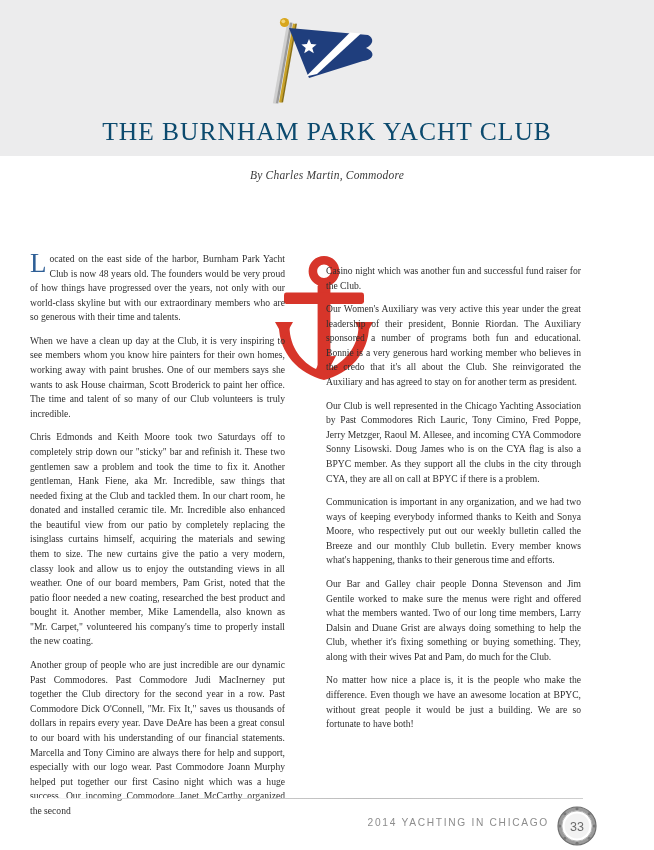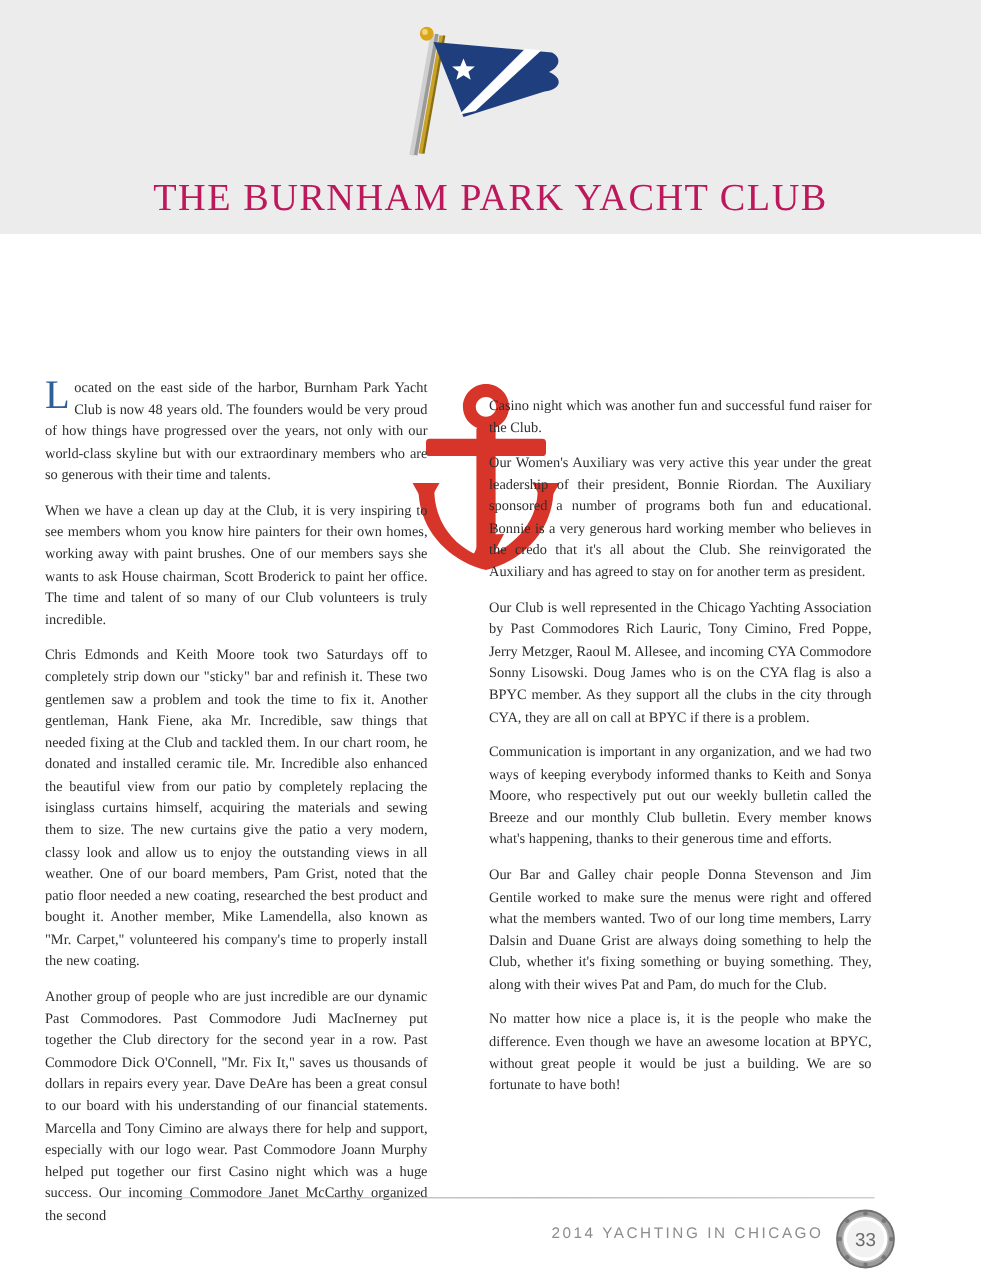--- a/index.html
+++ b/index.html
@@ -42,21 +42,21 @@
     position: relative;
     background: #ececed;
     padding-top: 8px;
     padding-bottom: 10px;
     text-align: center;
   }
   .article-title {
     font-family: "Liberation Serif", serif;
     font-size: 25.5px;
     letter-spacing: 1.0px;
-    color: #be185d;
+    color: #0c4a6e;
     font-weight: normal;
     margin: 0;
     text-transform: uppercase;
     line-height: 1.1;
   }
 
   .byline-band {
     background: #ffffff;
     text-align: center;
     padding-top: 9px;
@@ -182,20 +182,23 @@
 
         <path d="M47 31 L49.1 36.1 L54.6 36.4 L50.3 39.9 L51.8 45.2 L47 42.2 L42.2 45.2 L43.7 39.9 L39.4 36.4 L44.9 36.1 Z" fill="#ffffff"></path>
       </svg>
     </div>
   </div>
 
   <div class="title-band">
     <h1 class="article-title">The Burnham Park Yacht Club</h1>
   </div>
 
+  <div class="byline-band">
+    <span class="byline">By Charles Martin, Commodore</span>
+  </div>
 
 
   <div class="anchor-art">
     <svg width="104" height="132" viewBox="0 0 104 132">
       <g fill="#d7352a">
         <path d="M52 4 C43.4 4 36.6 10.8 36.6 19.2 C36.6 25.7 40.7 31.3 46.6 33.5 L46.6 38 L57.4 38 L57.4 33.5 C63.3 31.3 67.4 25.7 67.4 19.2 C67.4 10.8 60.6 4 52 4 Z M52 12.6 C55.8 12.6 58.8 15.6 58.8 19.2 C58.8 22.9 55.8 25.9 52 25.9 C48.2 25.9 45.2 22.9 45.2 19.2 C45.2 15.6 48.2 12.6 52 12.6 Z"></path>
         <rect x="45.6" y="33" width="12.8" height="88" rx="1.4"></rect>
         <rect x="12" y="40.5" width="80" height="11.5" rx="2.4"></rect>
         <path d="M7 74 C7 101 27 122 52 128 C77 122 97 101 97 74 L86.5 74 C86.5 96 71 111 57 117 L64 104 L50 104.5 L44 117 C30.5 110.5 17.5 96 17.5 74 Z"></path>
         <path d="M3 70 L21 70 L12 86 Z"></path>

